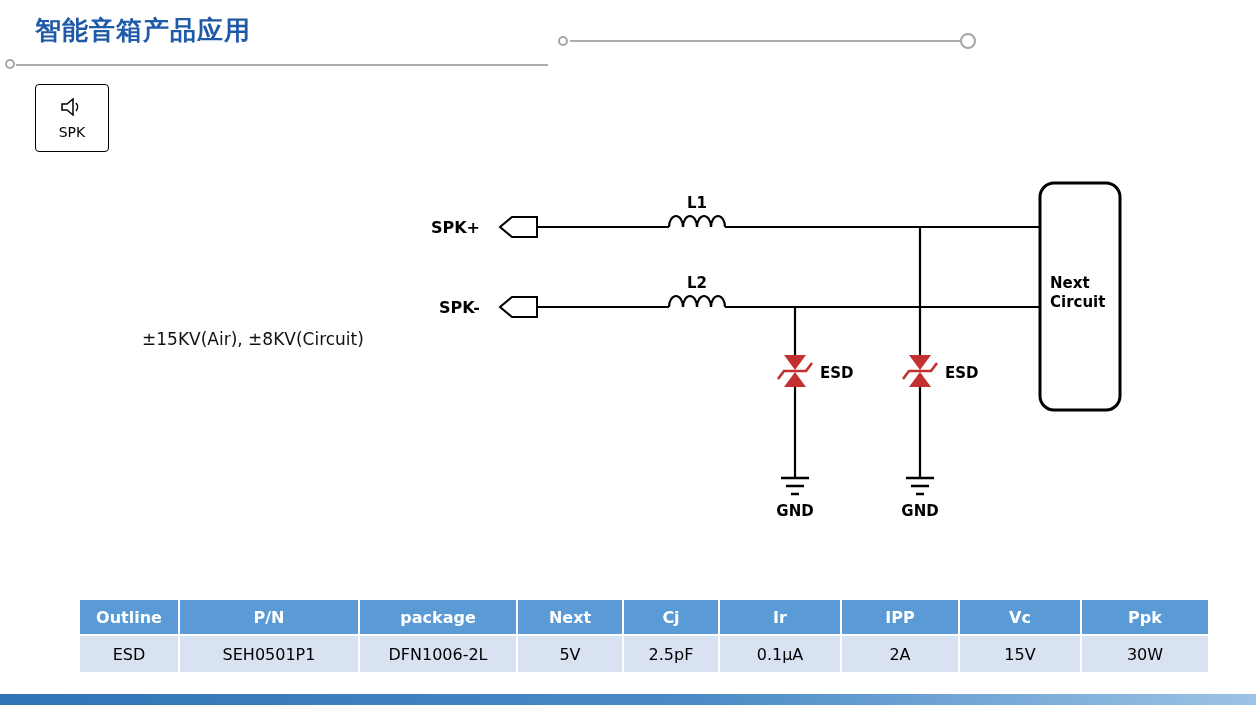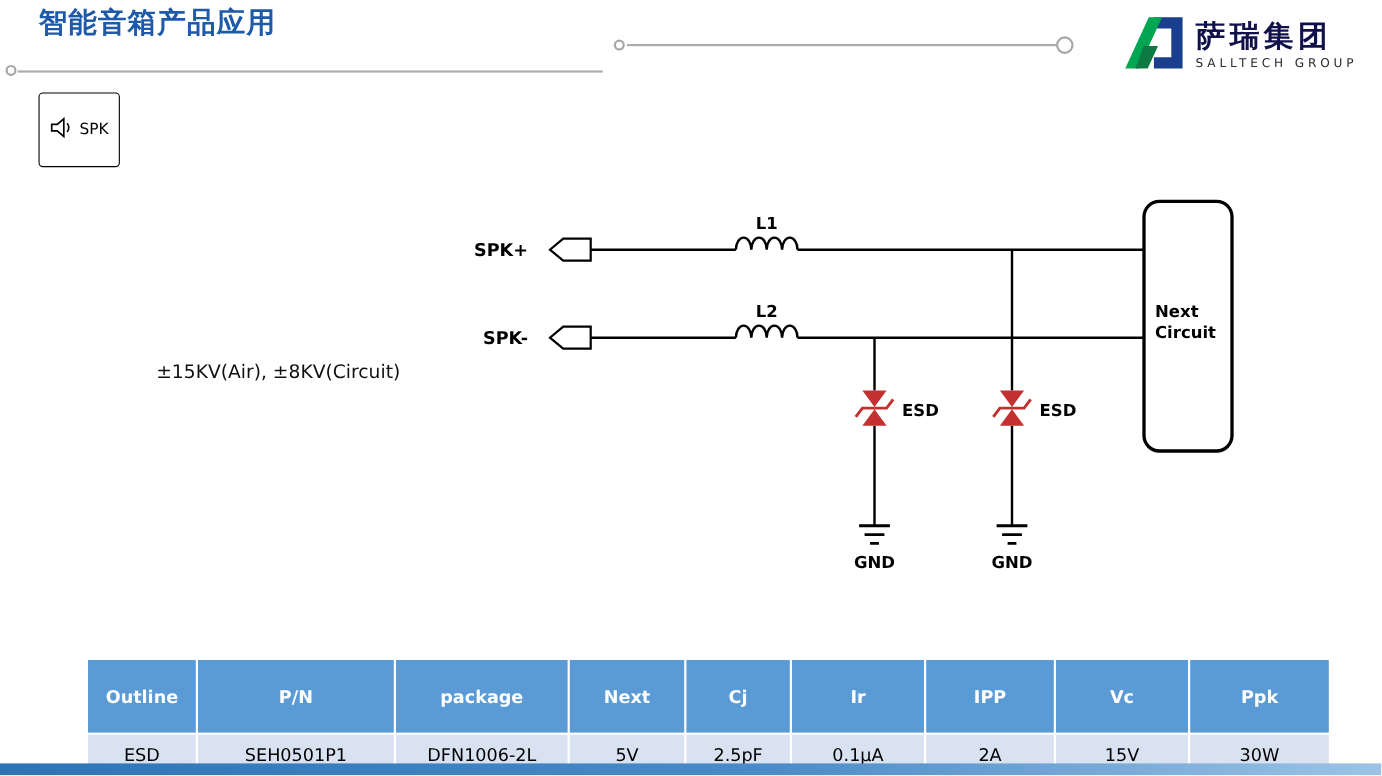--- a/index.html
+++ b/index.html
@@ -2,41 +2,41 @@
 <html><head>
 <meta charset="utf-8">
 <style>
   html,body { margin:0; padding:0; background:#ffffff; }
   .slide {
     position:relative; width:1256px; height:705px; background:#ffffff;
     font-family:"DejaVu Sans","Liberation Sans",sans-serif; overflow:hidden;
   }
   
   .page-title {
-    position:absolute; left:35px; top:3px;
+    position:absolute; left:35px; top:13px;
     font-size:26px; font-weight:bold; color:#1E5AA8; letter-spacing:1px;
   }
   .deco-line { position:absolute; background:#ADADAD; height:2px; }
   .deco-line-left { left:16px; top:64px; width:532px; }
   .deco-line-top  { left:570px; top:40px; width:390px; }
   .deco-circle { position:absolute; border:2px solid #A6A6A6; border-radius:50%; background:#ffffff; box-sizing:border-box; }
   .c-far-left { left:5px;  top:59px; width:10px; height:10px; }
   .c-top-left { left:558px; top:36px; width:10px; height:10px; }
   .c-top-right{ left:960px; top:33px; width:16px; height:16px; }
 
   .logo { position:absolute; right:22px; top:12px; display:flex; align-items:center; gap:10px; }
   .logo-text { display:flex; flex-direction:column; }
   .logo-name { font-size:27px; font-weight:bold; color:#10104A; letter-spacing:4px; line-height:1.15; }
   .logo-sub  { font-size:11px; color:#2B2B2B; letter-spacing:3.5px; margin-top:2px; }
 
   
   .spk-box {
     position:absolute; left:35px; top:84px; width:72px; height:66px;
     border:1.5px solid #000; border-radius:4px; background:#fff;
-    display:flex; flex-direction:row; align-items:center; justify-content:center; gap:3px;
+    display:flex; flex-direction:column; align-items:center; justify-content:center; gap:3px;
   }
   .spk-box-label { font-size:14px; color:#000; }
   .section-heading {
     position:absolute; left:124px; top:105px;
     font-size:19px; font-weight:bold; color:#000;
   }
 
   
   .circuit-svg { position:absolute; left:0; top:170px; }
   .sch-label  { font-family:"DejaVu Sans","Liberation Sans",sans-serif; font-weight:bold; font-size:15px; fill:#000; }
@@ -47,21 +47,21 @@
   }
 
   
   .spec-table {
     position:absolute; left:78px; top:598px; width:1132px;
     border-collapse:separate; border-spacing:2px; table-layout:fixed;
     font-family:"DejaVu Sans","Liberation Sans",sans-serif;
   }
   .spec-table th {
     background:#5B9BD5; color:#ffffff; font-weight:bold; font-size:16px;
-    height:34px; text-align:center; padding:16px;
+    height:34px; text-align:center; padding:0;
   }
   .spec-table td {
     background:#D9E2F0; color:#000; font-size:16px;
     height:36px; text-align:center; padding:0;
   }
 
   
   .bottom-bar {
     position:absolute; left:0; top:694px; width:1256px; height:11px;
     background:linear-gradient(90deg,#2E74B5 0%,#4A8AC6 55%,#9CC3E5 100%);
@@ -72,33 +72,20 @@
 
 <div class="slide">
 
   <div class="page-title">智能音箱产品应用</div>
   <div class="deco-line deco-line-left"></div>
   <div class="deco-line deco-line-top"></div>
   <div class="deco-circle c-far-left"></div>
   <div class="deco-circle c-top-left"></div>
   <div class="deco-circle c-top-right"></div>
 
-  <div class="logo">
-    <span>
-      <svg width="56" height="54" viewBox="0 0 60 58">
-        <polygon points="30,4 58,4 58,54 30,54 30,43 47,43 47,15 30,15" fill="#1B3F8F"></polygon>
-        <polygon points="2,54 25,4 38,4 15,54" fill="#00A651"></polygon>
-        <polygon points="20,32 34,32 24,54 12,54" fill="#0E7A43"></polygon>
-      </svg>
-    </span>
-    <span class="logo-text">
-      <span class="logo-name">萨瑞集团</span>
-      <span class="logo-sub">SALLTECH GROUP</span>
-    </span>
-  </div>
 
   <div class="spk-box">
     <span>
       <svg width="24" height="20" viewBox="0 0 24 20">
         <polygon points="2,7 7,7 13,2 13,18 7,13 2,13" fill="none" stroke="#000" stroke-width="1.5"></polygon>
         <path d="M16,6 A6,6 0 0 1 16,14" fill="none" stroke="#000" stroke-width="1.5"></path>
       </svg>
     </span>
     <span class="spk-box-label">SPK</span>
   </div>

